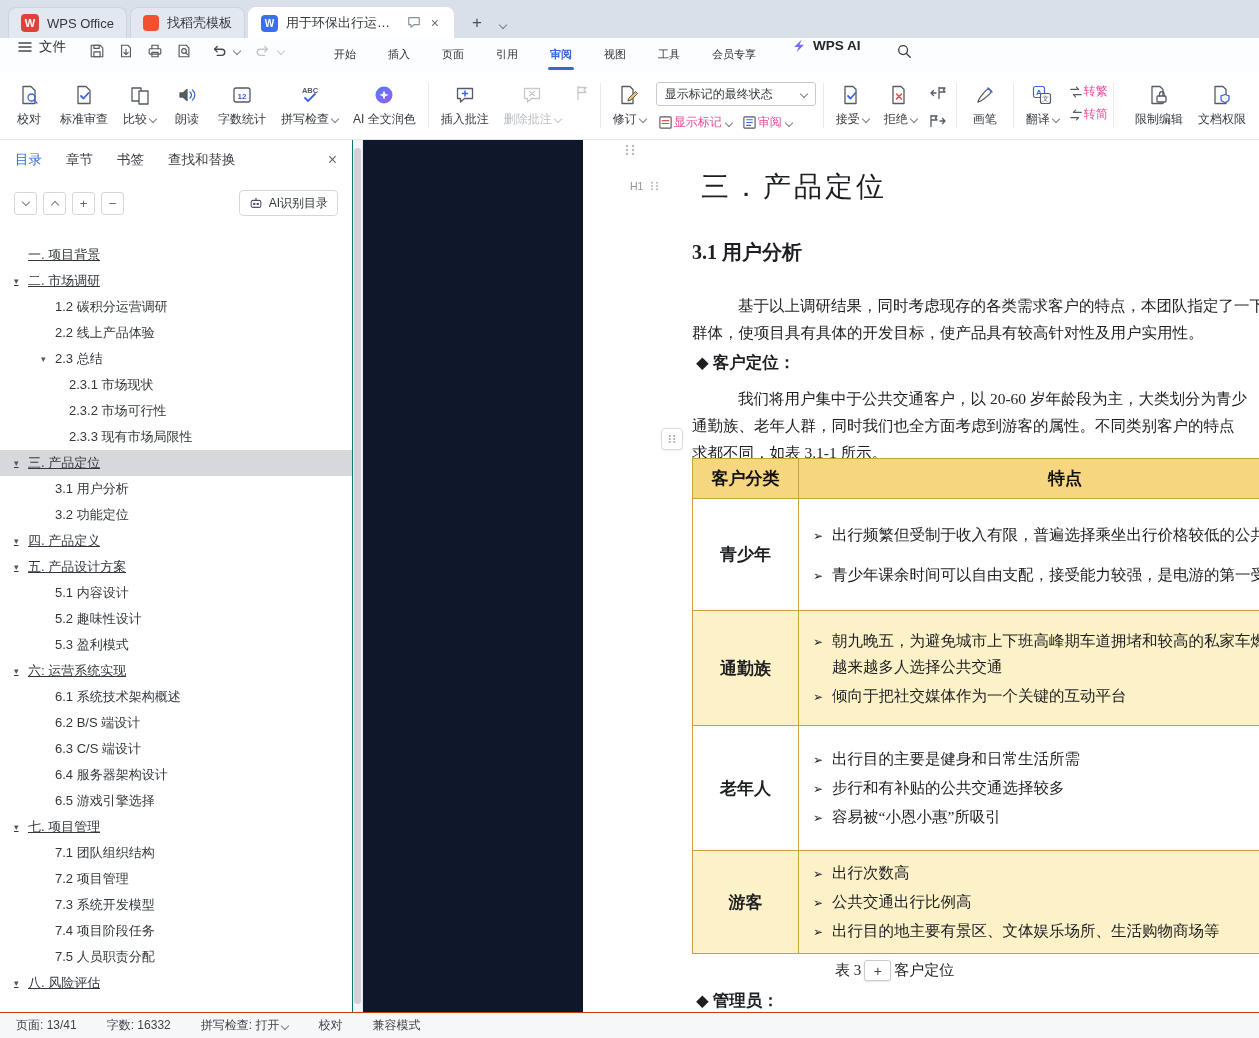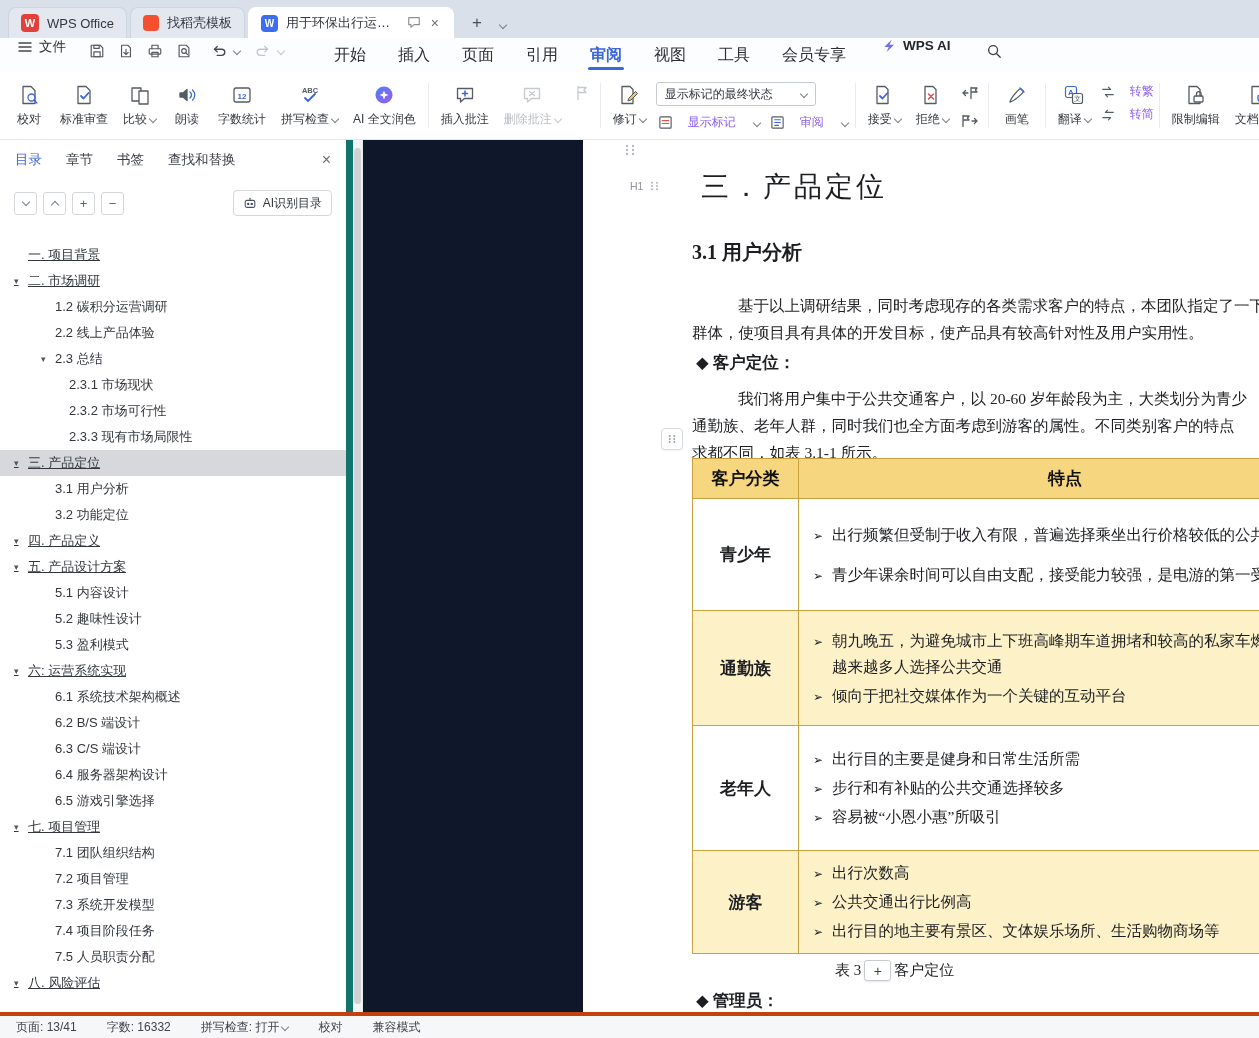--- a/index.html
+++ b/index.html
@@ -22,45 +22,45 @@
   .chv { width:6px; height:6px; border-right:1.4px solid #7a7f86; border-bottom:1.4px solid #7a7f86; display:inline-block; transform:rotate(45deg); vertical-align:2px; margin-left:3px; }
   .tablist-btn { margin:0 0 10px 4px; }
 
   
   .menubar { height:34px; background:#fcfdfe; display:flex; align-items:flex-start; padding:0 10px; flex:none; }
   .file-btn { display:flex; align-items:center; gap:7px; font-size:13.5px; padding:0 8px; color:#2b2f35; }
   .qat { display:flex; align-items:center; gap:4px; margin-left:10px; }
   .qbtn { width:25px; height:25px; display:flex; align-items:center; justify-content:center; border-radius:3px; }
   .qpair { display:flex; align-items:center; margin-left:6px; }
   .menu-tabs { display:flex; margin-left:34px; }
-  .menu-tab { padding:0 16px; font-size:16px; height:34px; line-height:33px; color:#2c3036; position:relative; white-space:nowrap;font-family:Liberation Serif, serif; }
+  .menu-tab { padding:0 16px; font-size:11px; height:34px; line-height:33px; color:#2c3036; position:relative; white-space:nowrap;font-family:Liberation Serif, serif; }
   .menu-tab.active { color:#3a66d9; font-weight:bold; }
   .menu-tab.active::after { content:""; position:absolute; left:14px; right:14px; bottom:2px; height:3px; border-radius:2px; background:#3a66d9; }
   .wpsai { display:flex; align-items:center; gap:6px; margin-left:20px; font-weight:bold; font-size:13.5px; color:#23262b; }
   .search-btn { margin-left:30px; width:26px; height:26px; display:flex; align-items:center; justify-content:center; }
 
   
   .ribbon { height:68px; background:#fff; border-bottom:1px solid #e4e7ea; display:flex; align-items:stretch; padding:3px 6px; flex:none; overflow:hidden; white-space:nowrap; }
   .rgroup { display:flex; align-items:stretch; gap:1px; }
   .rgroup.push-right { margin-left:auto; }
   .rdivider { width:1px; background:#e8eaed; margin:8px 5px; flex:none; }
   .rbtn { display:flex; flex-direction:column; align-items:center; justify-content:center; gap:5px; padding:3px 7px; border-radius:4px; min-width:46px; font-size:12px; color:#35393f; }
   .rbtn .rlabel { display:flex; align-items:center; white-space:nowrap; }
   .rbtn.disabled, .mini-btn.disabled { color:#b9bdc2; }
   .icon-col { display:flex; flex-direction:column; justify-content:flex-start; gap:6px; padding-top:7px; }
   .icon-btn { width:26px; height:22px; display:flex; align-items:center; justify-content:center; border-radius:3px; }
   .marks-col { display:flex; flex-direction:column; padding-top:7px; margin:0 2px; }
   .marks-box { height:24px; width:160px; border:1px solid #c6cbd2; border-radius:3px; background:#fff; display:flex; align-items:center; justify-content:space-between; padding:0 8px; font-size:12px; color:#33373d; }
   .mini-row { display:flex; gap:10px; margin-top:8px; padding-left:2px; }
-  .mini-btn { display:flex; align-items:center; gap:15px; font-size:12px; color:#8b5cf6; }
+  .mini-btn { display:flex; align-items:center; gap:1px; font-size:12px; color:#ec4899; }
   .conv-col { display:flex; flex-direction:column; gap:6px; justify-content:flex-start; padding-top:8px; margin-left:2px; }
 
   
   .main { flex:1; display:flex; min-height:0; }
-  .sidebar { width:353px; background:#fff; border-right:7px solid #0f766e; display:flex; flex-direction:column; flex:none; min-height:0; }
+  .sidebar { width:353px; background:#fff; border-right:1px solid #0f766e; display:flex; flex-direction:column; flex:none; min-height:0; }
   .side-tabs { height:40px; display:flex; align-items:center; gap:24px; padding:0 15px; font-size:13.5px; color:#3a3e45; flex:none; }
   .side-tab.active { color:#3a66d9; }
   .side-close { margin-left:auto; font-size:16px; color:#6a6f76; }
   .side-ctls { height:46px; display:flex; align-items:center; gap:6px; padding:0 14px; flex:none; }
   .ctl { width:23px; height:23px; border:1px solid #d3d7dc; border-radius:3px; background:#fff; display:flex; align-items:center; justify-content:center; color:#5c6169; font-size:13px; }
   .ctl .chv { margin:0; }
   .ctl .chv.up { transform:rotate(-135deg); margin-top:3px; }
   .ai-btn { margin-left:auto; height:26px; border:1px solid #d3d7dc; border-radius:4px; background:#fff; display:flex; align-items:center; gap:6px; padding:10px 9px; font-size:12px; color:#33373d; }
   .toc { flex:1; overflow:hidden; padding-top:16px; }
   .toc-item { height:26px; display:flex; align-items:center; font-size:13px; color:#33373d; }
@@ -96,21 +96,21 @@
   .ctable tbody tr:nth-child(4) td { height:100px; }
   .pt { display:flex; gap:9px; line-height:26px; margin:3px 0; font-size:15.5px; }
   .ctable tbody tr:nth-child(1) .pt { margin:14px 0; }
   .blt { flex:none; font-size:12px; transform:translateY(1px); }
   .ptxt { white-space:pre-wrap; }
   .caption { position:absolute; top:820px; left:252px; display:flex; align-items:center; gap:3px; font-size:15px; }
   .plus-btn { width:27px; height:21px; border:1px solid #c8ccd2; border-radius:3px; background:#fff; display:flex; align-items:center; justify-content:center; color:#444; font-family:"Liberation Sans",sans-serif; font-size:14px; box-shadow:0 1px 2px rgba(0,0,0,.1); }
   .admin { top:850px; }
 
   
-  .statusbar { height:26px; background:#f6f7f9; border-top:4px solid #c2410c; display:flex; align-items:center; padding:0 16px; gap:30px; font-size:12px; color:#3f444b; flex:none; }
+  .statusbar { height:26px; background:#f6f7f9; border-top:1px solid #c2410c; display:flex; align-items:center; padding:0 16px; gap:30px; font-size:12px; color:#3f444b; flex:none; }
   .statusbar .sitem { display:flex; align-items:center; white-space:nowrap; }
 </style>
 </head>
 <body>
 
 <svg width="0" height="0" style="position:absolute">
   <defs>
     <linearGradient id="gai" x1="0" y1="0" x2="1" y2="1">
       <stop offset="0" stop-color="#4f7df8"></stop>
         <stop offset="1" stop-color="#9a5cf0"></stop>

